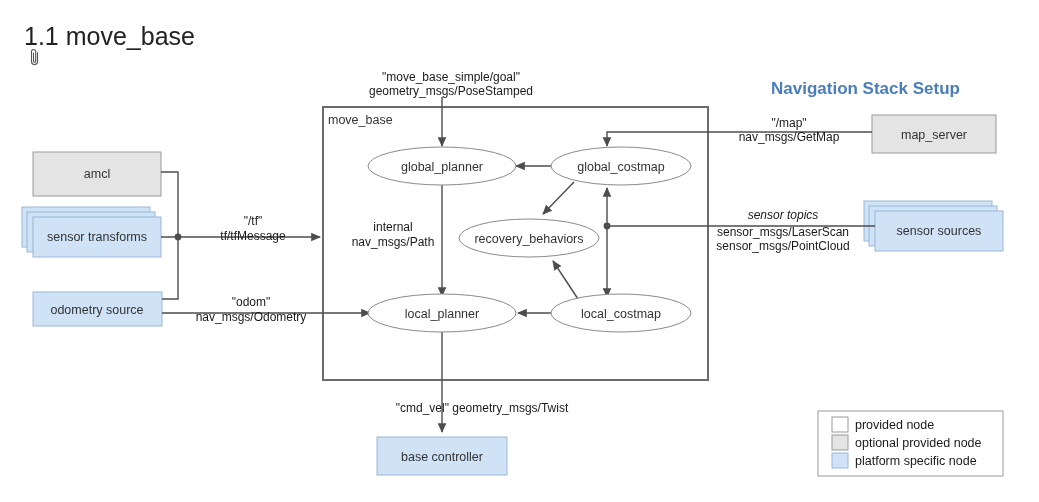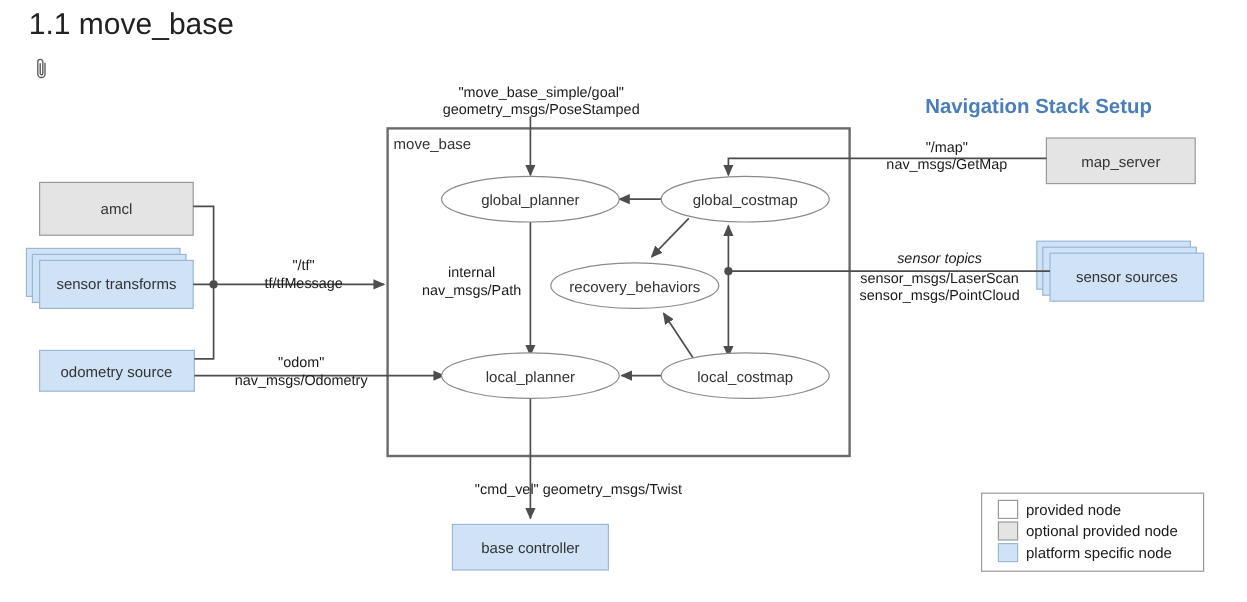--- a/index.html
+++ b/index.html
@@ -10,21 +10,21 @@
   body {
     width: 1039px;
     height: 502px;
     font-family: "Liberation Sans", sans-serif;
     overflow: hidden;
     position: relative;
   }
   #page-title {
     position: absolute;
     left: 24px;
-    top: 6px;
+    top: 22px;
     font-size: 25px;
     color: #222222;
     font-family: "Liberation Sans", sans-serif;
     letter-spacing: 0px;
     white-space: nowrap;
   }
   #attachment-icon {
     position: absolute;
     left: 27px;
     top: 48px;

